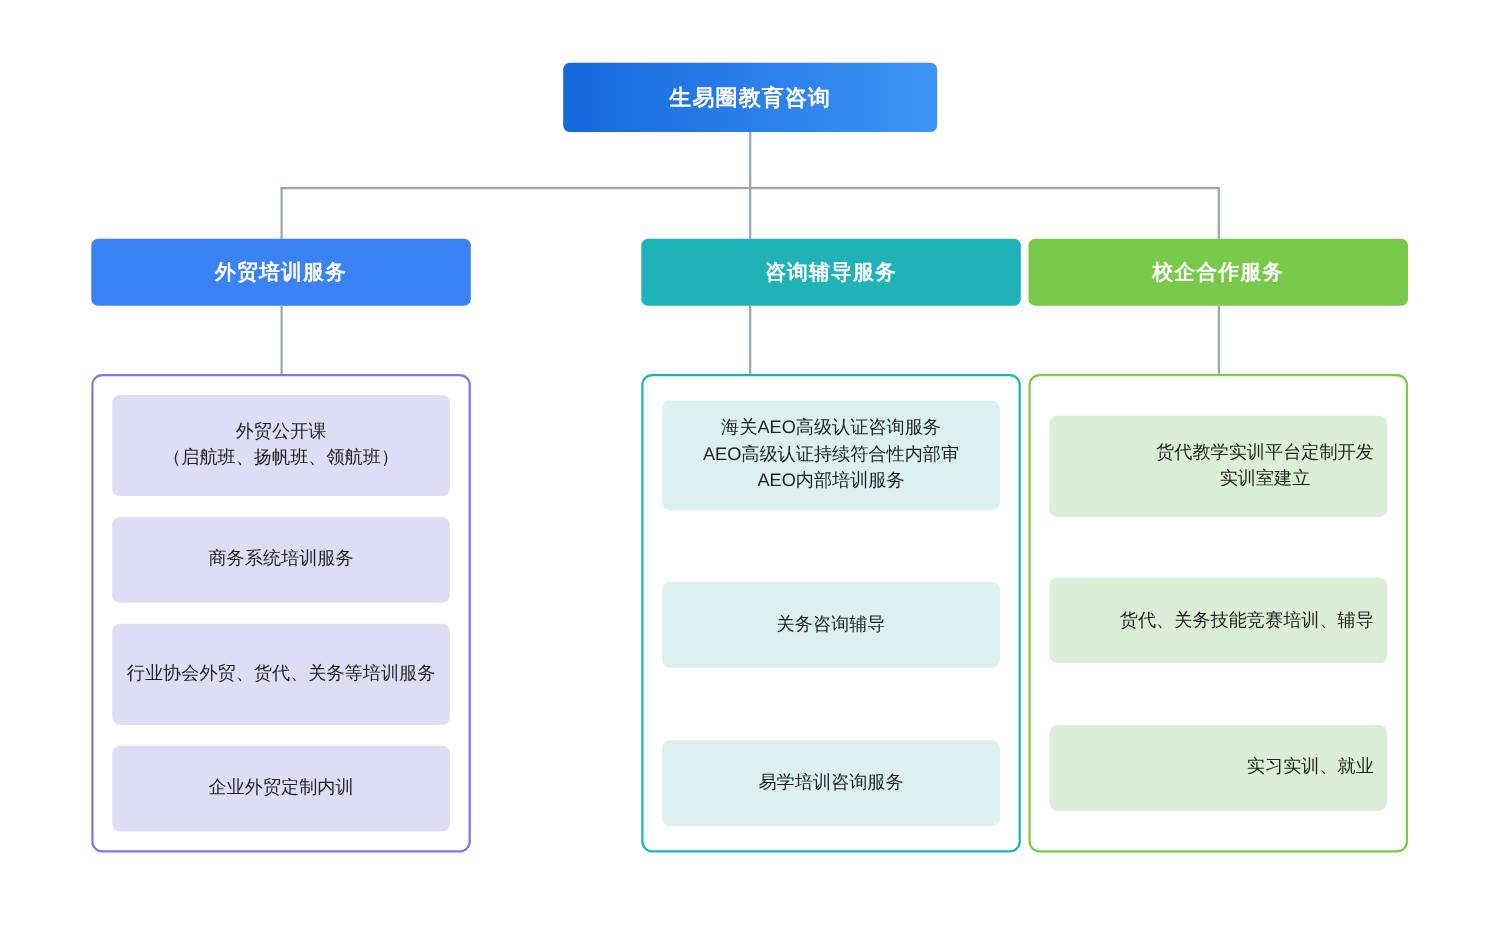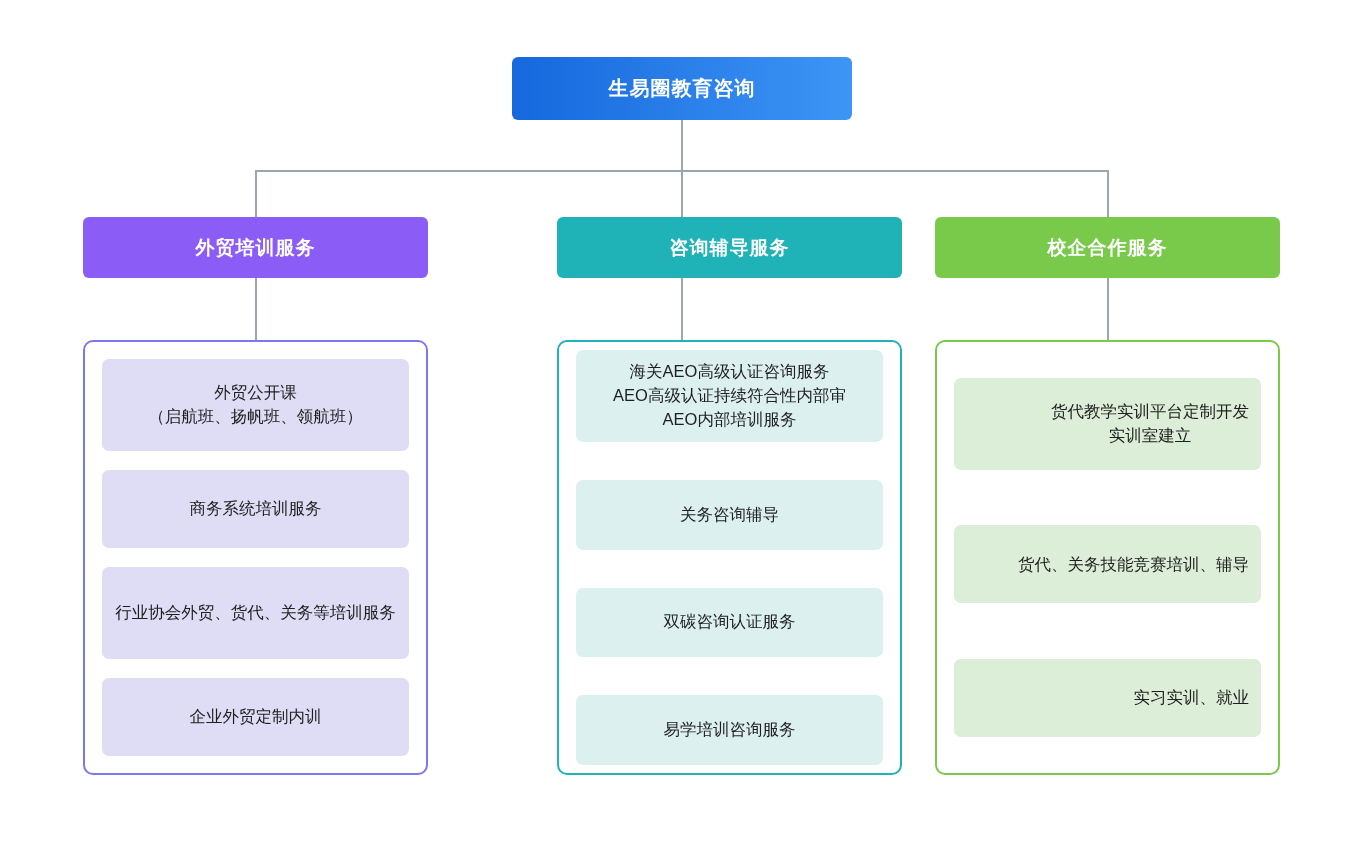--- a/index.html
+++ b/index.html
@@ -51,37 +51,37 @@
   .conn-v-sub2   { left: 681px; top: 278px; width: 1.5px; height: 62px; }
   .conn-v-sub3   { left: 1107px; top: 278px; width: 1.5px; height: 62px; }
 
   
   .column {
     position: absolute;
     top: 217px;
     width: 345px;
   }
   .col-1 { left: 83px; }
-  .col-2 { left: 513px; padding-left: 44px; }
+  .col-2 { left: 539px; padding-left: 44px; }
   .col-3 { left: 935px; }
 
   .col-header {
     width: 345px;
     height: 61px;
     border-radius: 6px;
     display: flex;
     align-items: center;
     justify-content: center;
     color: #ffffff;
     font-size: 19px;
     font-weight: bold;
     letter-spacing: 1px;
   }
 
-  .col-1 .col-header { background: #8b5cf6; }
+  .col-1 .col-header { background: #3b82f6; }
   .col-2 .col-header { background: #1fb3b8; }
   .col-3 .col-header { background: #77c council; }
   .col-3 .col-header { background: #79c94a; }
 
   .card-container {
     position: absolute;
     top: 123px;
     width: 345px;
     height: 435px;
     border-radius: 10px;
@@ -164,23 +164,20 @@
     <div class="card-container">
       <div class="card h3">
         <span>海关AEO高级认证咨询服务
 AEO高级认证持续符合性内部审
 AEO内部培训服务</span>
       </div>
       <div class="card h1">
         <span>关务咨询辅导</span>
       </div>
       <div class="card h1">
-        <span>双碳咨询认证服务</span>
-      </div>
-      <div class="card h1">
         <span>易学培训咨询服务</span>
       </div>
     </div>
   </div>
 
   <div class="column col-3">
     <div class="col-header">
       <span>校企合作服务</span>
     </div>
     <div class="card-container">

